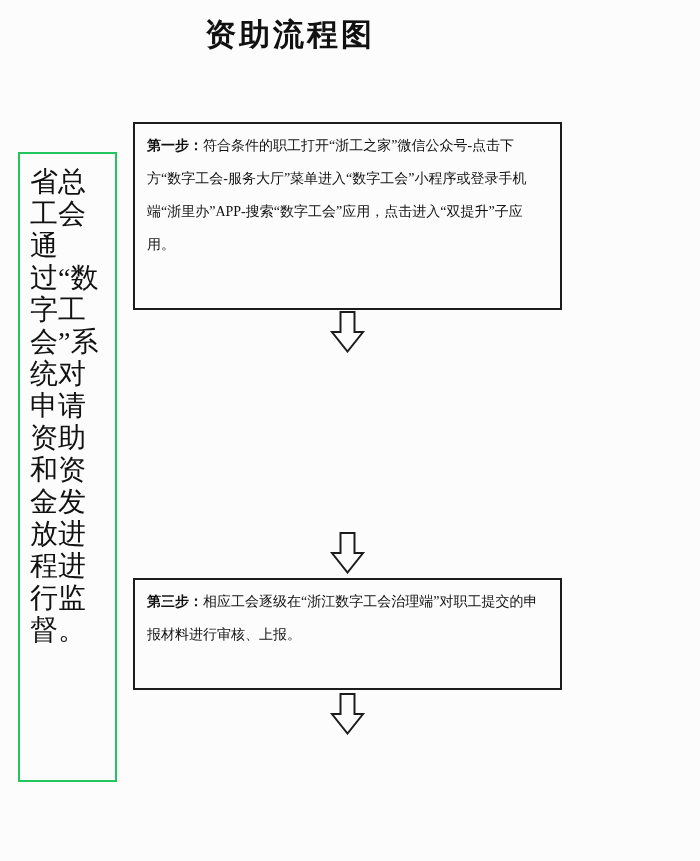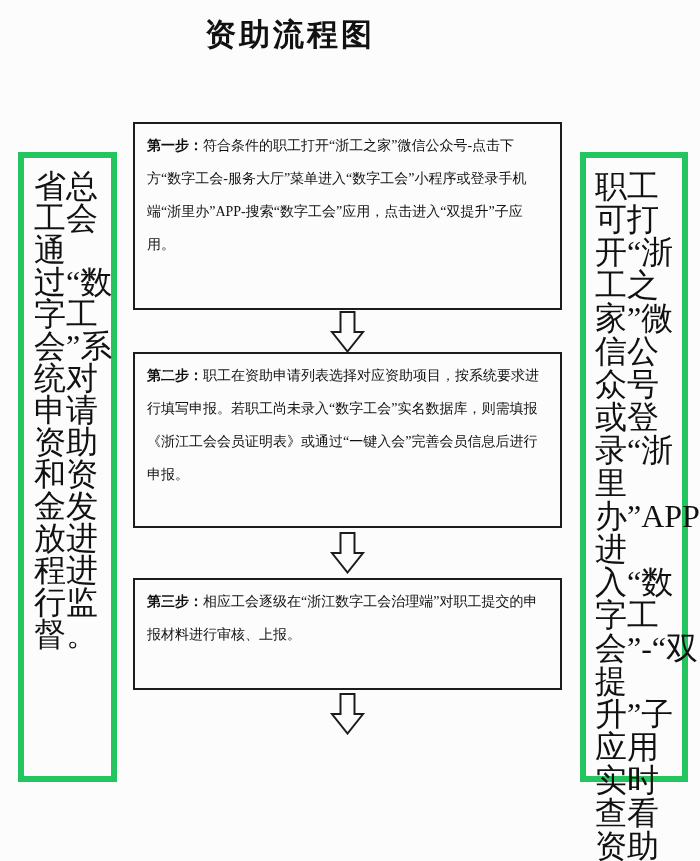--- a/index.html
+++ b/index.html
@@ -23,23 +23,23 @@
     width: 580px;
     text-align: center;
     font-size: 31px;
     font-weight: bold;
     letter-spacing: 3px;
   }
   .note-box {
     position: absolute;
     top: 152px;
     height: 630px;
-    border: 6px solid #22c55e;
+    border: 2px solid #22c55e;
     box-sizing: border-box;
-    font-size: 32px;
+    font-size: 28px;
     line-height: 32px;
     background: #fcfcfc;
   }
   .note-box.left {
     left: 18px;
     width: 99px;
     padding: 12px 9px 0 10px;
   }
   .note-box.right {
     left: 580px;
@@ -80,37 +80,31 @@
 <body>
 
 <div class="stage">
 
   <div class="title">资助流程图</div>
 
   <div class="note-box left">
     <span>省总工会通过“数字工会”系统对申请资助和资金发放进程进行监督。</span>
   </div>
 
-  <div class="note-box right">
-    <span>职工可打开“浙工之家”微信公众号或登录“浙里办”APP 进入“数字工会”-“双提升”子应用实时查看资助申请审核进度。</span>
-  </div>
 
   <div class="step-box step-1">
     <span class="step-label">第一步：</span><span>符合条件的职工打开“浙工之家”微信公众号-点击下方“数字工会-服务大厅”菜单进入“数字工会”小程序或登录手机端“浙里办”APP-搜索“数字工会”应用，点击进入“双提升”子应用。</span>
   </div>
 
   <div class="flow-arrow arrow-1">
     <svg width="37" height="42" viewBox="0 0 37 42" xmlns="http://www.w3.org/2000/svg">
       <path d="M 11.5 1 H 25.5 V 21 H 34 L 18.5 40.5 L 3 21 H 11.5 Z" fill="#fcfcfc" stroke="#1c1c1c" stroke-width="2" stroke-linejoin="miter"></path>
     </svg>
   </div>
 
-  <div class="step-box step-2">
-    <span class="step-label">第二步：</span><span>职工在资助申请列表选择对应资助项目，按系统要求进行填写申报。若职工尚未录入“数字工会”实名数据库，则需填报《浙江工会会员证明表》或通过“一键入会”完善会员信息后进行申报。</span>
-  </div>
 
   <div class="flow-arrow arrow-2">
     <svg width="37" height="42" viewBox="0 0 37 42" xmlns="http://www.w3.org/2000/svg">
       <path d="M 11.5 1 H 25.5 V 21 H 34 L 18.5 40.5 L 3 21 H 11.5 Z" fill="#fcfcfc" stroke="#1c1c1c" stroke-width="2" stroke-linejoin="miter"></path>
     </svg>
   </div>
 
   <div class="step-box step-3">
     <span class="step-label">第三步：</span><span>相应工会逐级在“浙江数字工会治理端”对职工提交的申报材料进行审核、上报。</span>
   </div>

